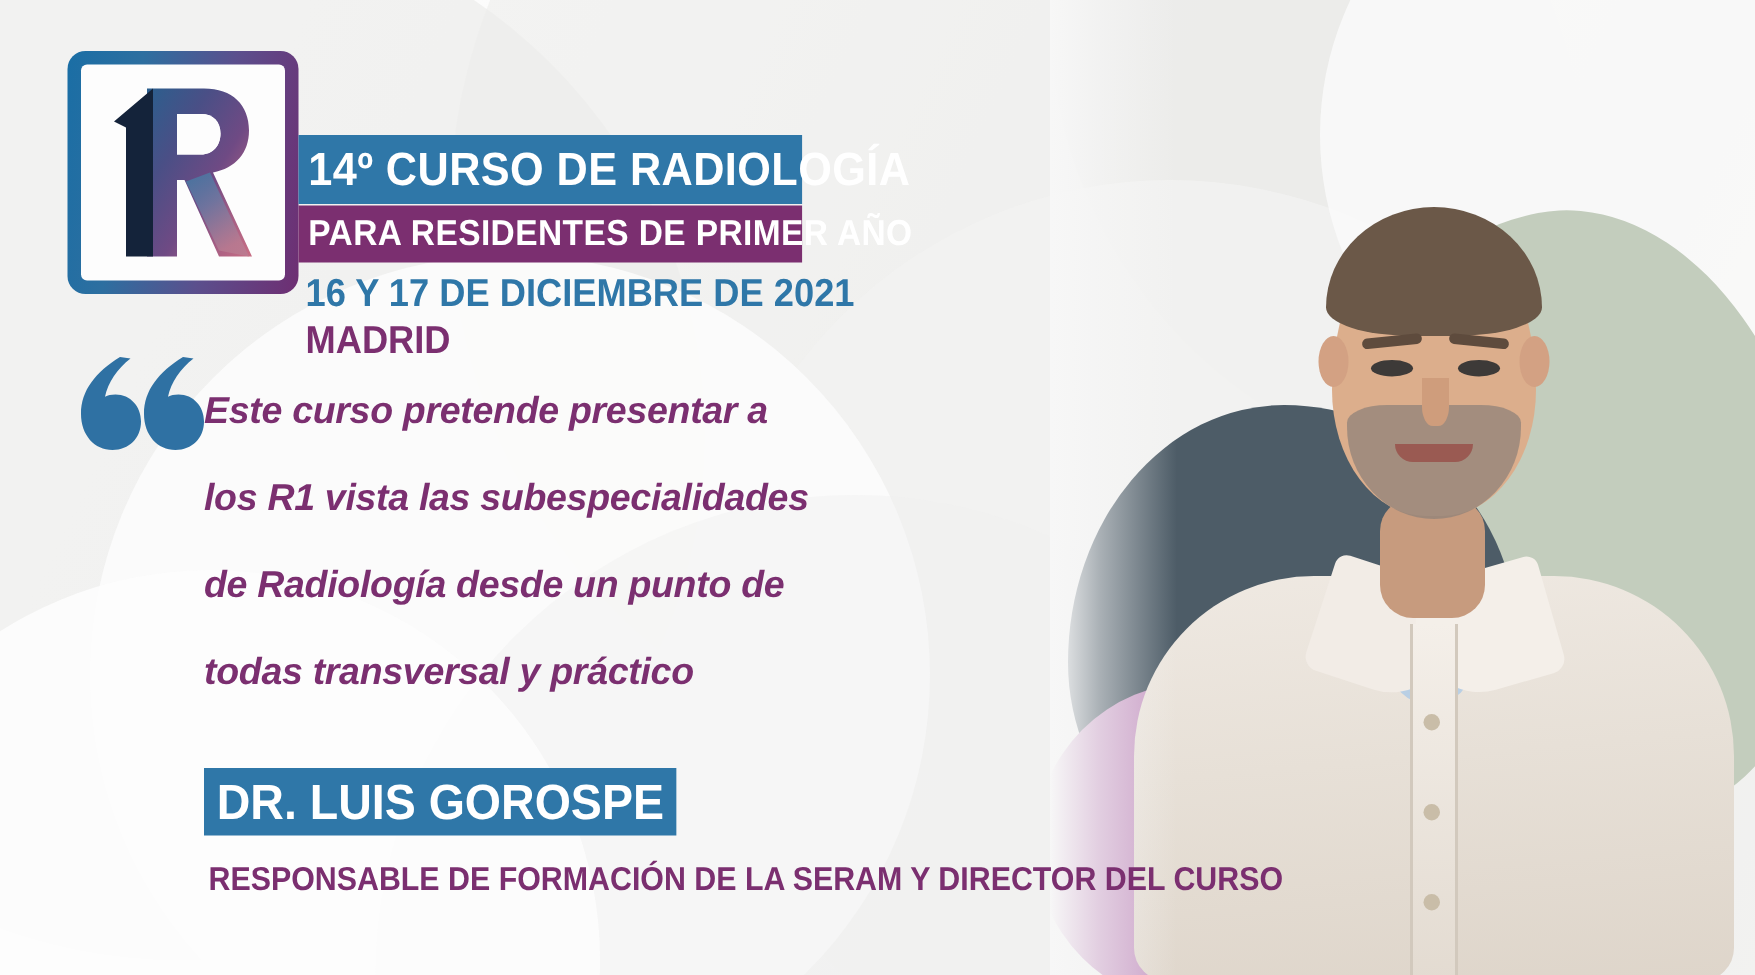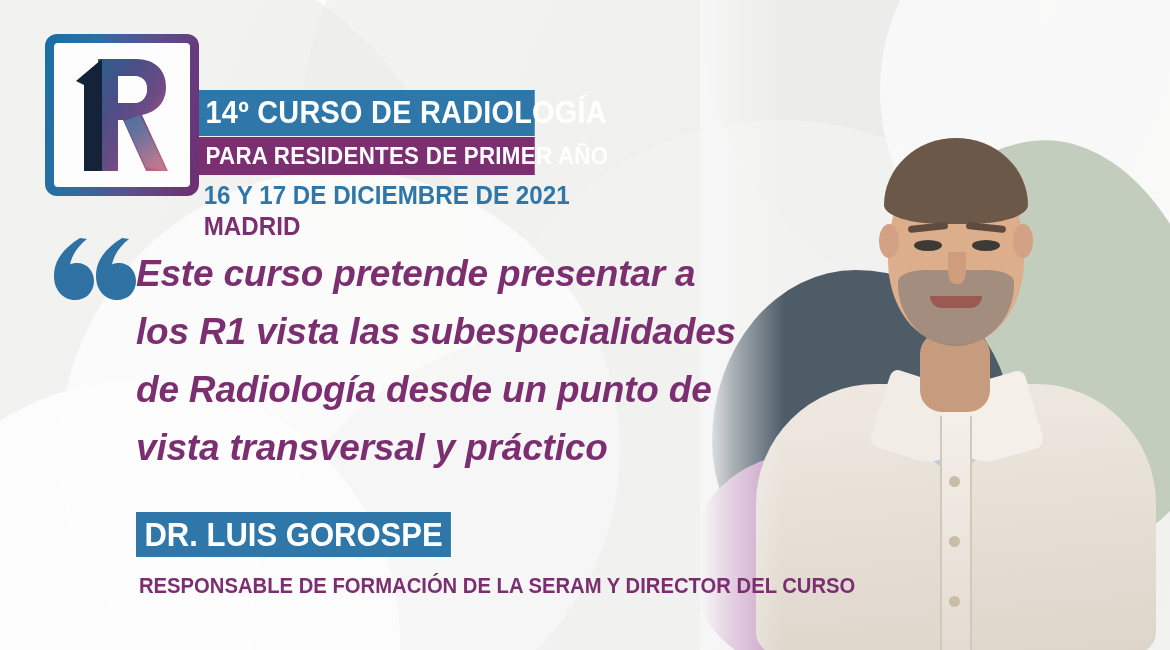--- a/index.html
+++ b/index.html
@@ -213,21 +213,21 @@
     width: 92px; height: 76px;
   }
   .quote-text {
     position: absolute;
     left: 136px; top: 245px;
     width: 700px;
     color: #7b2f70;
     font-family: "Liberation Sans", sans-serif;
     font-weight: bold;
     font-style: italic;
-    font-size: 37px;
+    font-size: 25px;
     line-height: 58px;
     letter-spacing: -.2px;
   }
 
   
   .speaker-name {
     position: absolute;
     left: 136px; top: 512px;
     background: #2f77a8;
     color: #ffffff;
@@ -343,19 +343,19 @@
         <path d="M36 6 C20 16 10 28 10 44 C10 58 19 68 31 68 C42 68 50 60 50 49 C50 39 43 31 33 31 C30 31 28 31.5 26 32.5 C28 23 34 14 43 7 Z"></path>
         <path d="M78 6 C62 16 52 28 52 44 C52 58 61 68 73 68 C84 68 92 60 92 49 C92 39 85 31 75 31 C72 31 70 31.5 68 32.5 C70 23 76 14 85 7 Z"></path>
       </g>
     </svg>
   </div>
 
   <div class="quote-text">
     <div>Este curso pretende presentar a</div>
     <div>los R1 vista las subespecialidades</div>
     <div>de Radiología desde un punto de</div>
-    <div>vista transversal y práctico</div>
+    <div>todas transversal y práctico</div>
   </div>
 
   <div class="speaker-name">DR. LUIS GOROSPE</div>
   <div class="speaker-role">RESPONSABLE DE FORMACIÓN DE LA SERAM Y DIRECTOR DEL CURSO</div>
 
 </div>
 
 </body></html>

